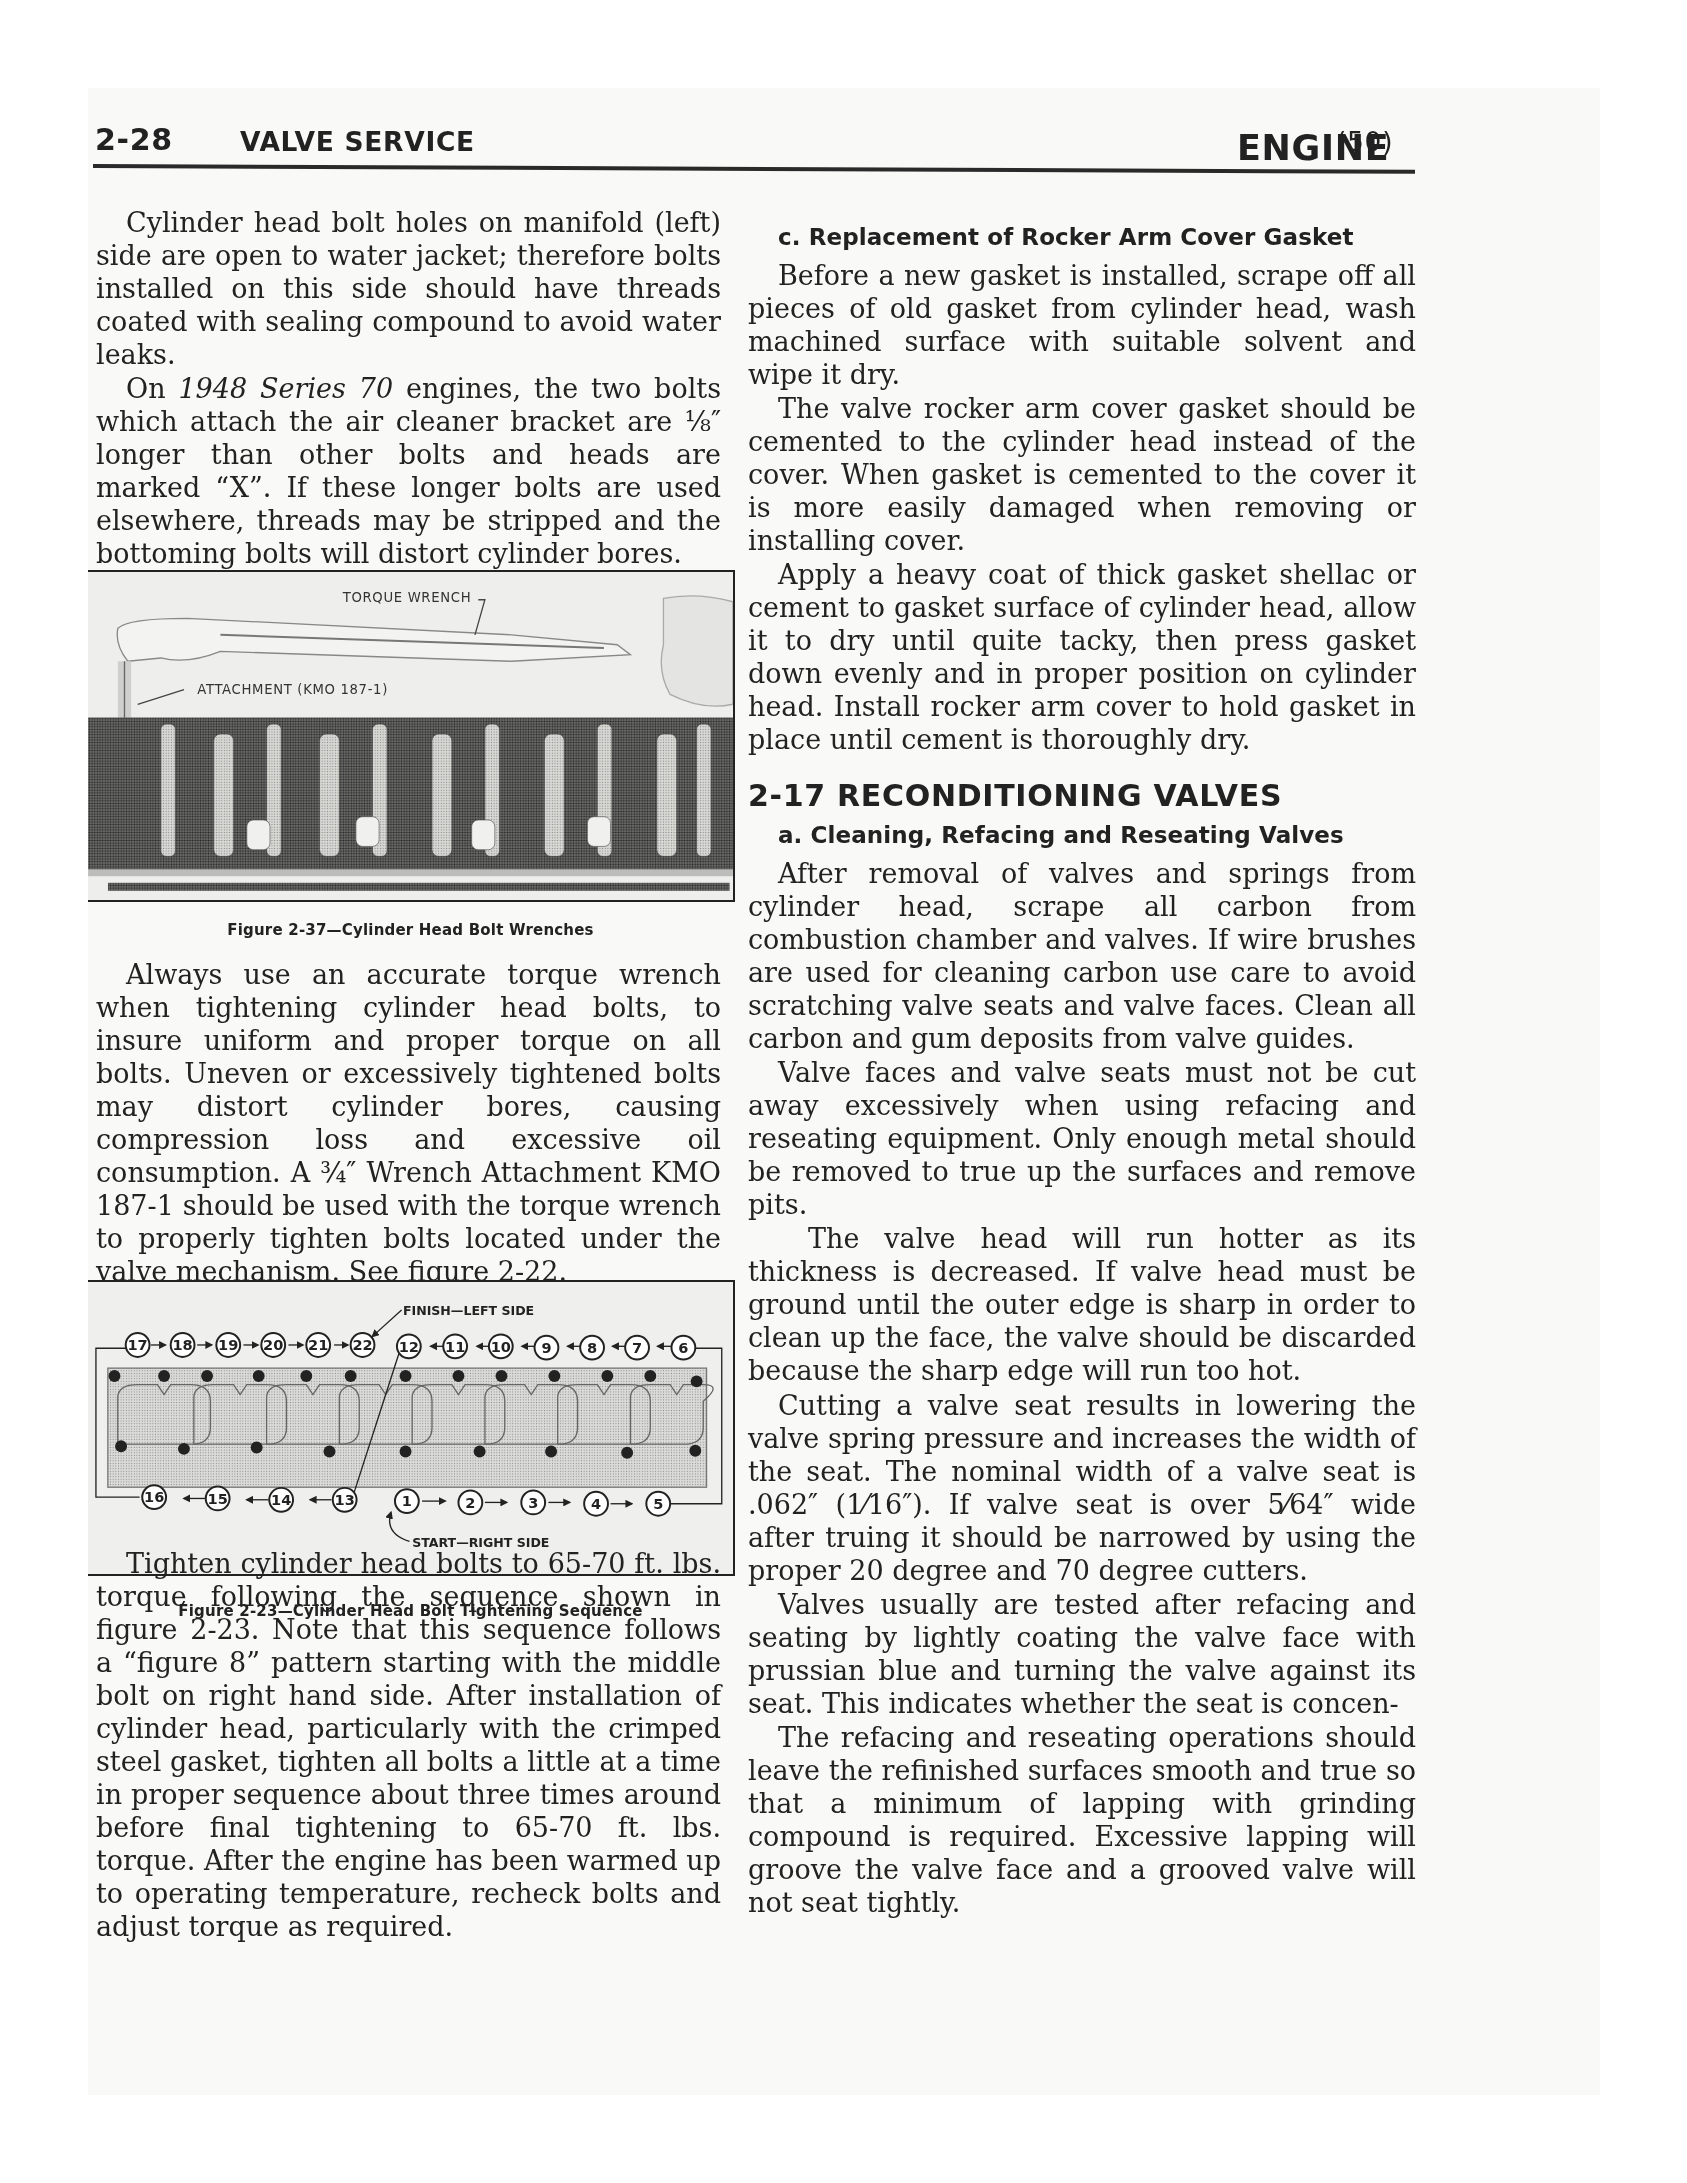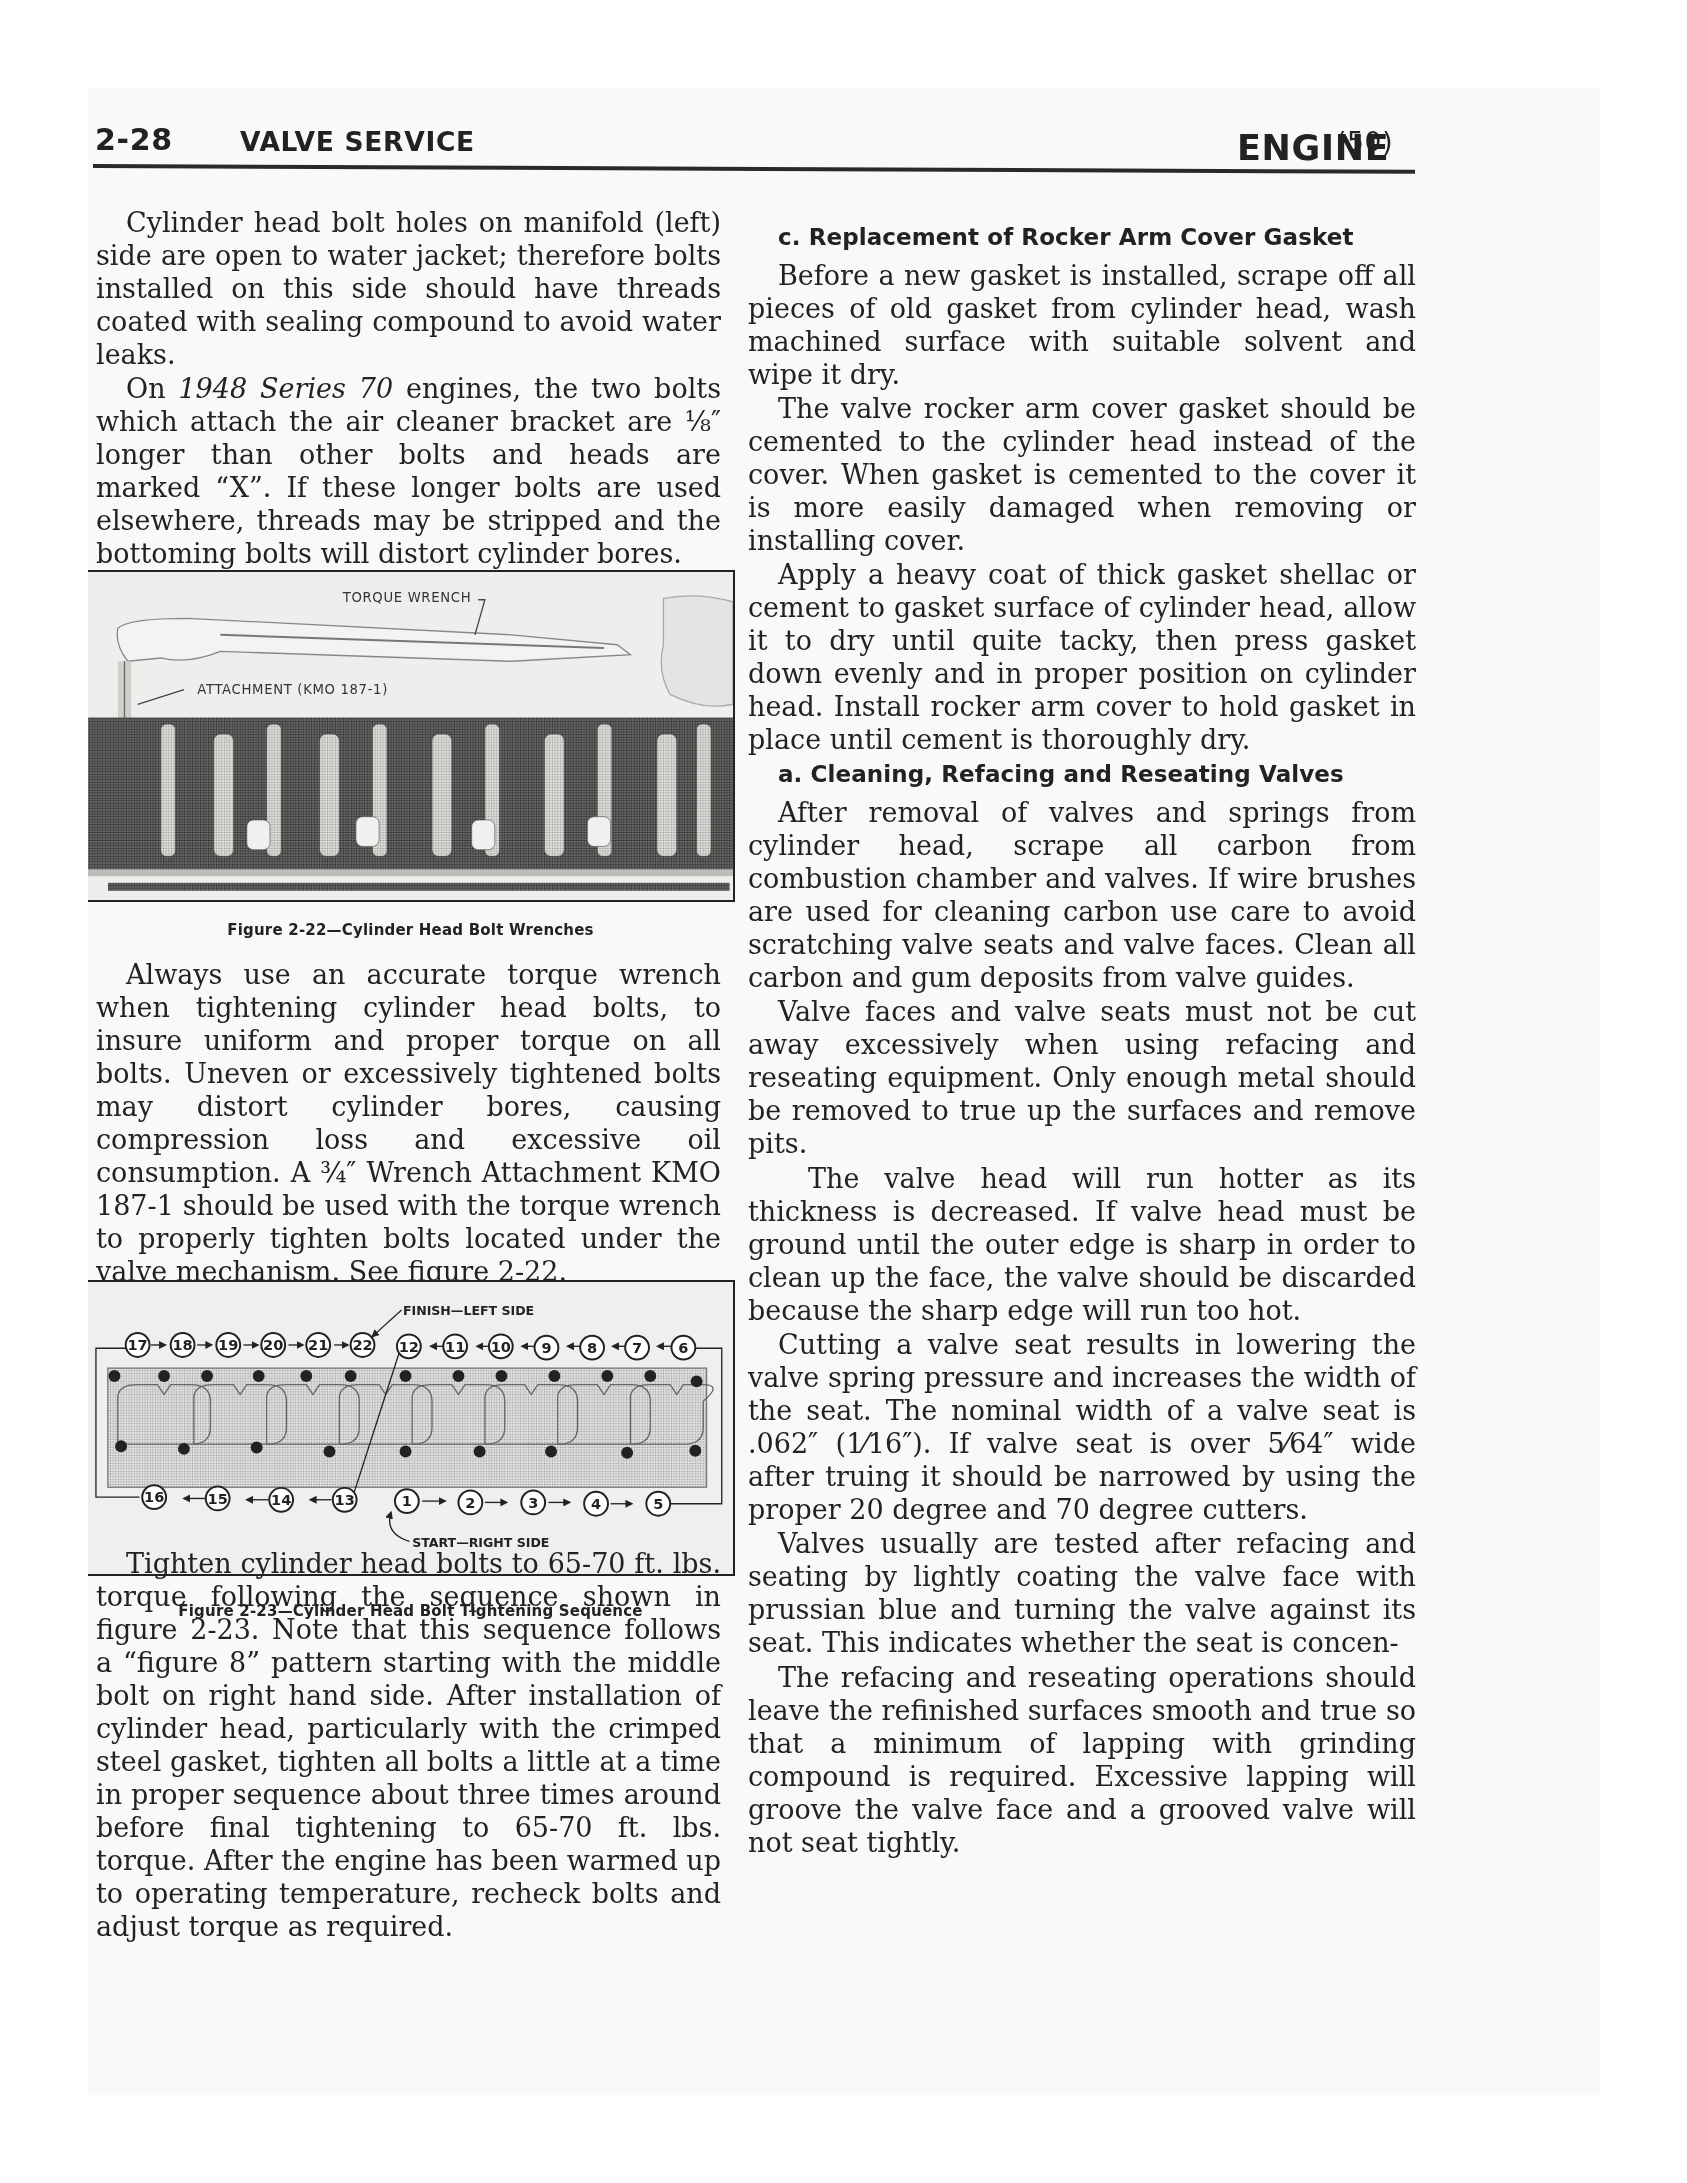--- a/index.html
+++ b/index.html
@@ -87,21 +87,21 @@
     </g>
     <rect x="0" y="450" width="975" height="10" fill="#bcbcb9"></rect>
     <rect x="30" y="470" width="940" height="12" fill="url(#htd)"></rect>
 
     <text x="385" y="45" class="lbl">TORQUE WRENCH</text>
     <path d="M590 42 L600 42 L585 95" stroke="#444" stroke-width="2" fill="none"></path>
     <text x="165" y="185" class="lbl">ATTACHMENT (KMO 187-1)</text>
     <path d="M145 178 L75 200" stroke="#444" stroke-width="2" fill="none"></path>
   </svg>
 </div>
-<div class="caption" style="left:88px;top:921px;width:645px;">Figure 2-22—Cylinder Head Bolt Wrenches</div>
+<div class="caption" style="left:88px;top:921px;width:645px;">Figure 2-37—Cylinder Head Bolt Wrenches</div>
 
 <div class="col left" style="top:958px;">
   <p>Always use an accurate torque wrench when tightening cylinder head bolts, to insure uniform and proper torque on all bolts. Uneven or excessively tightened bolts may distort cylinder bores, causing compression loss and excessive oil consumption. A ¾″ Wrench Attachment KMO 187-1 should be used with the torque wrench to properly tighten bolts located under the valve mechanism. See figure 2-22.</p>
 </div>
 
 <div class="figure" style="left:88px;top:1280px;width:645px;height:292px;">
   <svg width="645" height="292" viewBox="0 0 975 441">
     <defs>
       <pattern id="ht2" width="4" height="4" patternUnits="userSpaceOnUse">
         <rect width="4" height="4" fill="#dcdcda"></rect>
@@ -238,20 +238,21 @@
 
 <div class="col left" style="top:1547px;">
   <p>Tighten cylinder head bolts to 65-70 ft. lbs. torque following the sequence shown in figure 2-23. Note that this sequence follows a “figure 8” pattern starting with the middle bolt on right hand side. After installation of cylinder head, particularly with the crimped steel gasket, tighten all bolts a little at a time in proper sequence about three times around before final tightening to 65-70 ft. lbs. torque. After the engine has been warmed up to operating temperature, recheck bolts and adjust torque as required.</p>
 </div>
 
 <div class="col right" style="top:206px;">
   <div class="subhead">c. Replacement of Rocker Arm Cover Gasket</div>
   <p>Before a new gasket is installed, scrape off all pieces of old gasket from cylinder head, wash machined surface with suitable solvent and wipe it dry.</p>
   <p>The valve rocker arm cover gasket should be cemented to the cylinder head instead of the cover. When gasket is cemented to the cover it is more easily damaged when removing or installing cover.</p>
   <p>Apply a heavy coat of thick gasket shellac or cement to gasket surface of cylinder head, allow it to dry until quite tacky, then press gasket down evenly and in proper position on cylinder head. Install rocker arm cover to hold gasket in place until cement is thoroughly dry.</p>
+  <div class="section">2-17 RECONDITIONING VALVES</div>
   <div class="subhead" style="margin-top:0;">a. Cleaning, Refacing and Reseating Valves</div>
   <p>After removal of valves and springs from cylinder head, scrape all carbon from combustion chamber and valves. If wire brushes are used for cleaning carbon use care to avoid scratching valve seats and valve faces. Clean all carbon and gum deposits from valve guides.</p>
   <p>Valve faces and valve seats must not be cut away excessively when using refacing and reseating equipment. Only enough metal should be removed to true up the surfaces and remove pits.</p>
   <p style="text-indent:60px;">The valve head will run hotter as its thickness is decreased. If valve head must be ground until the outer edge is sharp in order to clean up the face, the valve should be discarded because the sharp edge will run too hot.</p>
   <p>Cutting a valve seat results in lowering the valve spring pressure and increases the width of the seat. The nominal width of a valve seat is .062″ (1⁄16″). If valve seat is over 5⁄64″ wide after truing it should be narrowed by using the proper 20 degree and 70 degree cutters.</p>
   <p>Valves usually are tested after refacing and seating by lightly coating the valve face with prussian blue and turning the valve against its seat. This indicates whether the seat is concen-</p>
   <p>The refacing and reseating operations should leave the refinished surfaces smooth and true so that a minimum of lapping with grinding compound is required. Excessive lapping will groove the valve face and a grooved valve will not seat tightly.</p>
 </div>
 
 

